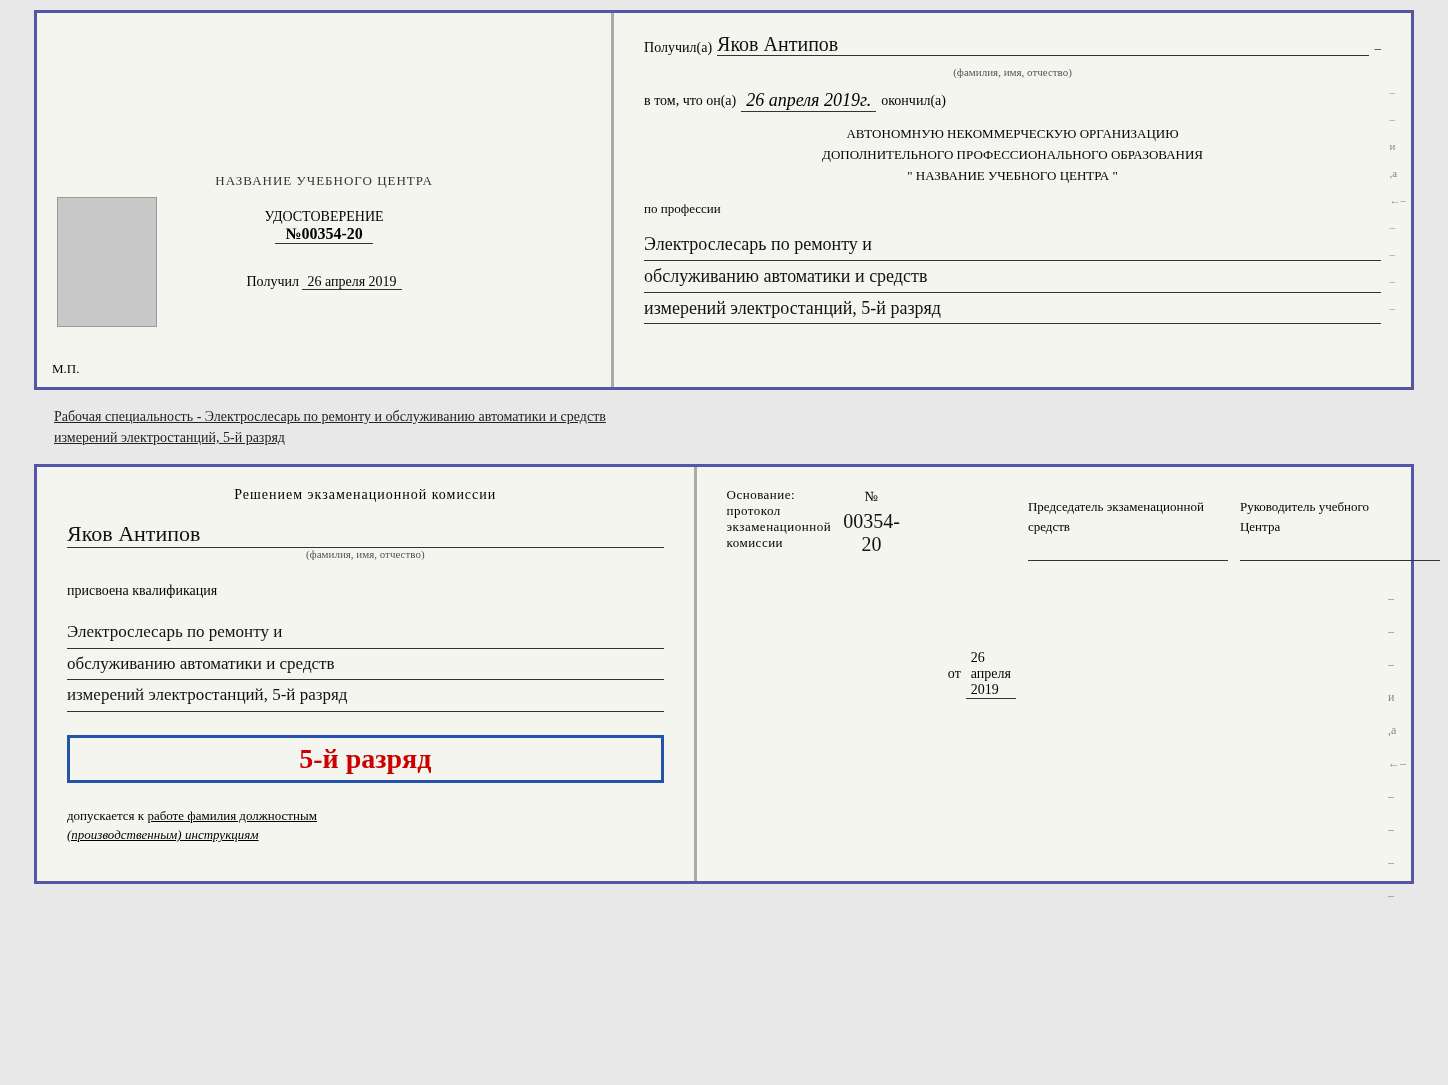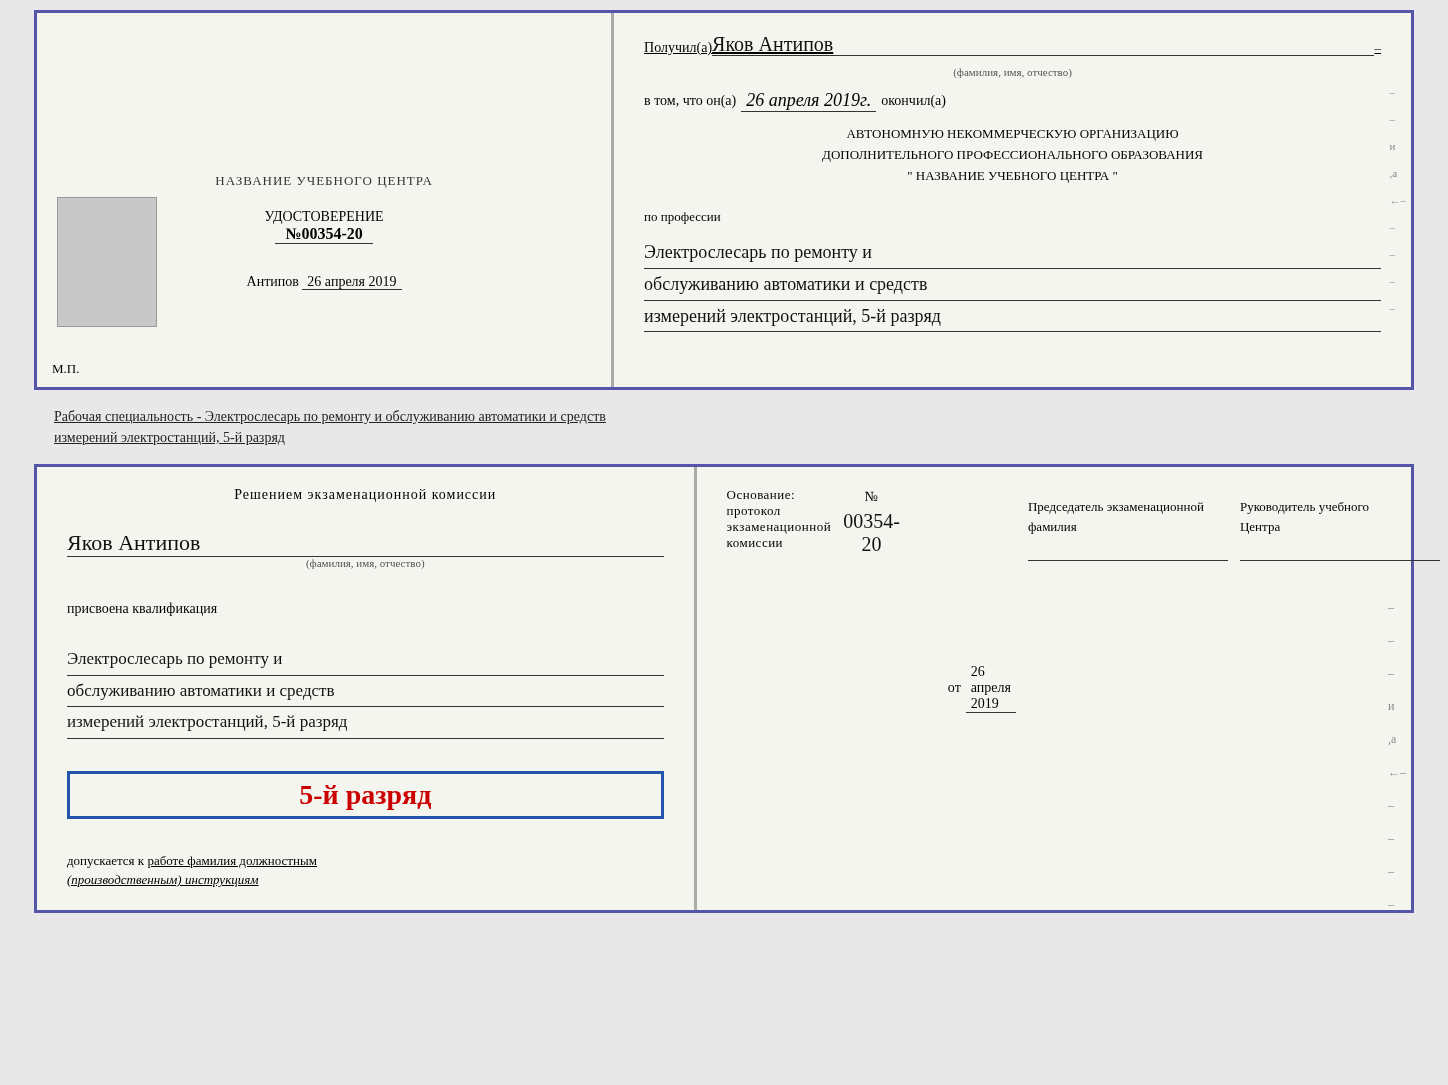--- a/index.html
+++ b/index.html
@@ -103,22 +103,22 @@
       position: absolute;
       bottom: 10px;
       left: 15px;
       font-size: 13px;
     }
 
     
     .recipient-line {
       display: flex;
       align-items: flex-end;
-      font-size: 14px;
-      text-decoration: underline;
+      gap: 5px;
+      font-size: 14px;
     }
 
     .recipient-label {
       white-space: nowrap;
     }
 
     .recipient-name-handwritten {
       font-family: 'Segoe Script', 'Comic Sans MS', cursive;
       font-size: 20px;
       color: #111;
@@ -151,21 +151,21 @@
 
     .org-block {
       font-size: 13px;
       text-align: center;
       line-height: 1.6;
       text-transform: uppercase;
     }
 
     .profession-label {
       font-size: 13px;
-      margin-top: 11px;
+      margin-top: 3px;
     }
 
     .profession-handwritten {
       font-family: 'Segoe Script', 'Comic Sans MS', cursive;
       font-size: 18px;
       color: #111;
       line-height: 1.7;
     }
 
     .profession-line {
@@ -203,21 +203,21 @@
       background: #f5f5f0;
       min-height: 420px;
     }
 
     .cert-bottom-left {
       width: 48%;
       border-right: 3px solid #aaa;
       padding: 20px 30px;
       display: flex;
       flex-direction: column;
-      gap: 27px;
+      gap: 18px;
       position: relative;
     }
 
     .cert-bottom-right {
       width: 52%;
       padding: 20px 30px;
       display: flex;
       flex-direction: row;
       gap: 12px;
       position: relative;
@@ -372,21 +372,21 @@
       <div style="text-align:center; margin-top: 60px;">
         <span class="center-title">НАЗВАНИЕ УЧЕБНОГО ЦЕНТРА</span>
       </div>
       <div class="cert-number-block">
         <span class="cert-number-label">УДОСТОВЕРЕНИЕ</span>
         <span class="cert-number-value">
           <span>№</span><span>00354-20</span>
         </span>
       </div>
       <div class="issued-line">
-        <span>Антипов</span>
+        <span>Получил</span>
         <span class="issued-date">26 апреля 2019</span>
       </div>
       <div class="mp-label">М.П.</div>
     </div>
 
     <div class="cert-top-right">
       <div class="recipient-line">
         <span class="recipient-label">Получил(а)</span>
         <span class="recipient-name-handwritten">Яков Антипов</span>
         <span style="font-size:13px;">–</span>
@@ -470,21 +470,21 @@
       </div>
 
       <div class="from-line">
         <span>от</span>
         <span class="from-date">26 апреля 2019</span>
       </div>
 
       <div class="chairman-block">
         <div class="chairman-label">
           <span>Председатель экзаменационной</span><br>
-          <span>фамилия</span>
+          <span>средств</span>
         </div>
         <span class="signature-line"></span>
       </div>
 
       <div class="director-block">
         <div class="director-label">
           <span>Руководитель учебного</span><br>
           <span>Центра</span>
         </div>
         <span class="signature-line"></span>

